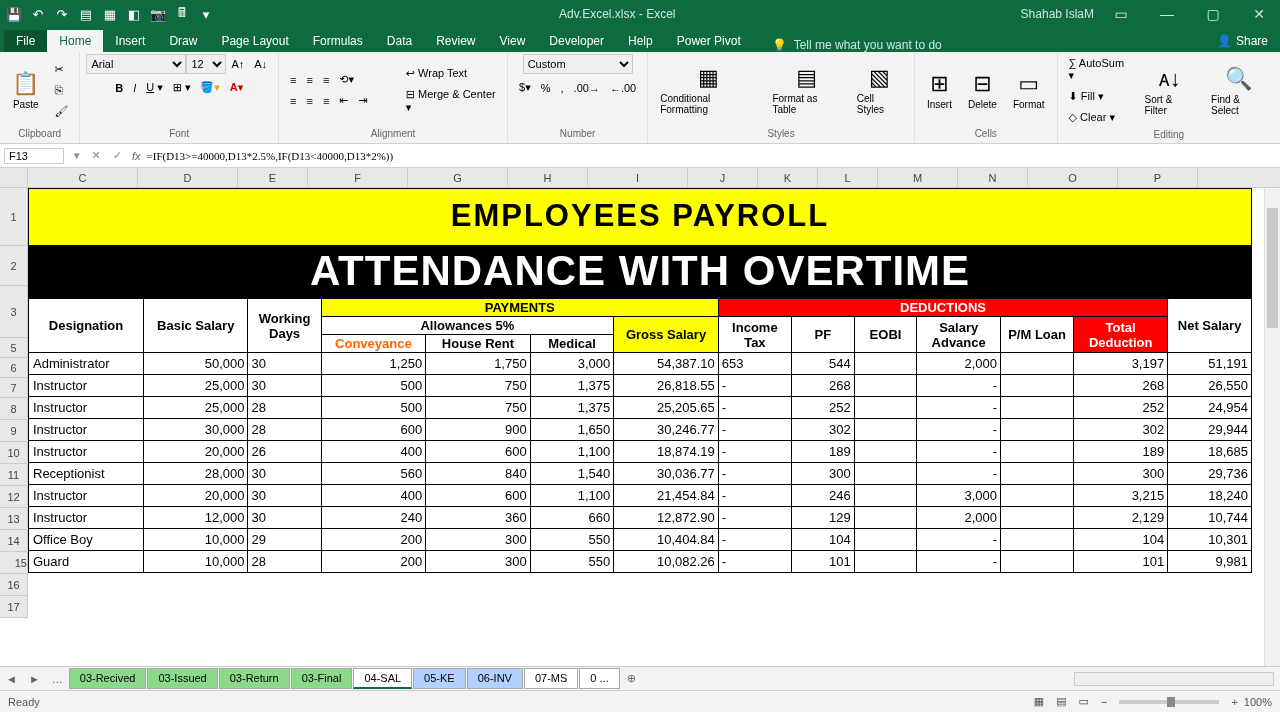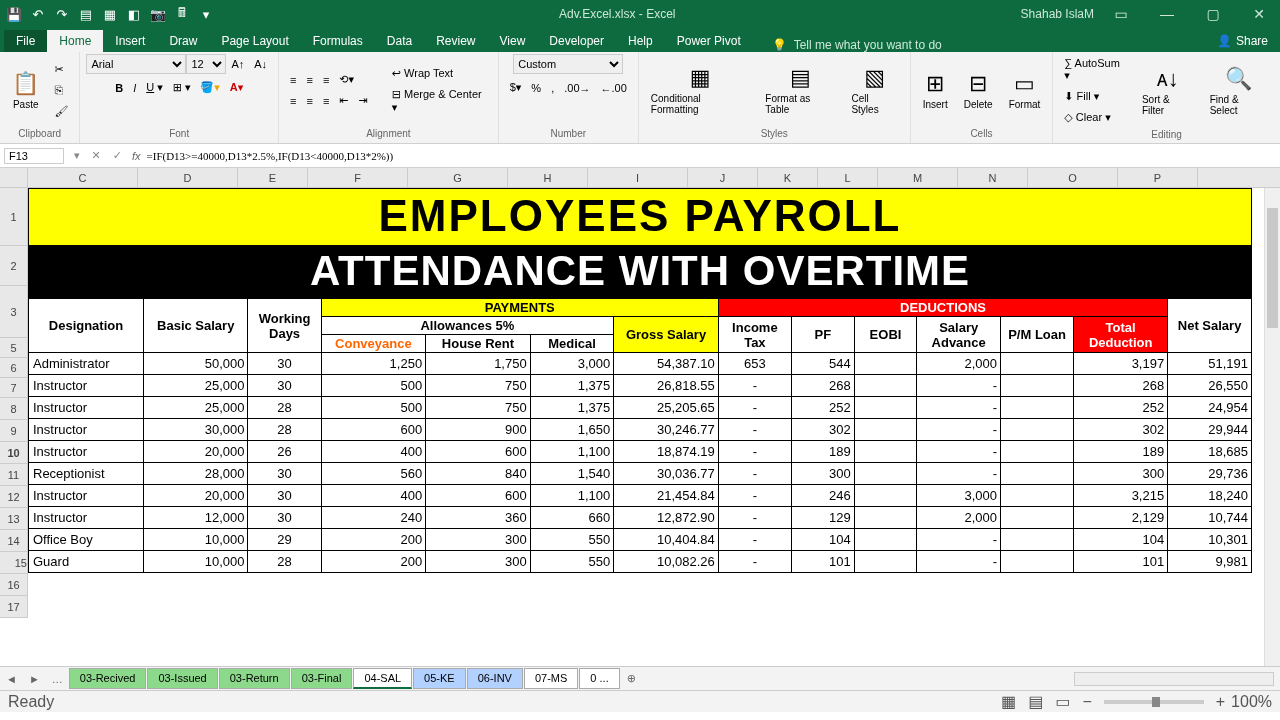--- a/index.html
+++ b/index.html
@@ -46,47 +46,47 @@
 .colhdrs { display: flex; background: #e8e8e8; border-bottom: 1px solid #ccc; height: 20px; }
 .rowhdr-spacer { width: 28px; border-right: 1px solid #ccc; background: #e8e8e8; }
 .colhdr { border-right: 1px solid #ccc; text-align: center; font-size: 11px; line-height: 20px; color: #444; cursor: pointer; }
 .grid-body { display: flex; }
 .rowhdrs { width: 28px; background: #e8e8e8; }
 .rowhdr { border-bottom: 1px solid #ccc; border-right: 1px solid #ccc; text-align: center; font-size: 11px; color: #444; cursor: pointer; }
 .cells { flex: 1; position: relative; }
 
 
 .sheet { position: absolute; left: 0; top: 0; width: 1224px; }
-.title1 { background: #ffff00; color: #000; font-family: "Arial Black", Arial; font-size: 44px; font-weight: 900; text-align: center; height: 58px; line-height: 54px; border: 1px solid #000; letter-spacing: 2px; }
+.title1 { background: #ffff00; color: #000; font-family: "Arial Black", Arial; font-size: 31px; font-weight: 900; text-align: center; height: 58px; line-height: 54px; border: 1px solid #000; letter-spacing: 2px; }
 .title2 { background: #12255a; color: #ffe34a; font-family: "Arial Black", Arial; font-size: 28px; font-weight: 900; text-align: center; height: 40px; line-height: 38px; border-left: 1px solid #000; border-right: 1px solid #000; }
 .title3 { background: #000; color: #fff; font-family: "Arial Black", Arial; font-size: 42px; font-weight: 900; text-align: center; height: 52px; line-height: 48px; border: 1px solid #000; letter-spacing: 1px; }
 table.payroll { border-collapse: collapse; width: 100%; }
 table.payroll th, table.payroll td { border: 1px solid #000; font-size: 13px; padding: 1px 3px; font-family: Arial; }
 table.payroll th { background: #fff; font-weight: bold; text-align: center; }
 th.payments { background: #ffff00 !important; }
 th.deductions { background: #ff0000 !important; color: #fff; }
 th.gross { background: #ffff00 !important; }
 th.totded { background: #ff0000 !important; color: #fff; }
 th.conv { color: #ff6600; }
 table.payroll td { text-align: right; height: 22px; }
 table.payroll td.desig { text-align: left; padding-left: 4px; }
-table.payroll td.ctr { text-align: center; }
+table.payroll td.ctr { text-align: left; }
 
 
 .sheettabs { height: 24px; background: #f3f3f3; display: flex; align-items: center; border-top: 1px solid #ccc; font-size: 11px; }
 .sheettabs .nav { padding: 0 6px; color: #666; cursor: pointer; }
 .sheettabs .stab { padding: 3px 10px; border: 1px solid #aaa; margin-right: 1px; cursor: pointer; background: #fff; }
 .stab.green { background: #8cd98c; }
 .stab.blue { background: #b3d1ff; }
 .stab.active { background: #fff; border-bottom: 2px solid #0d6b3f; font-weight: normal; }
 .sheettabs .scroll { flex: 1; }
 .sheettabs .hscroll { width: 200px; height: 14px; background: #eee; border: 1px solid #ccc; margin-right: 6px; }
 
 
-.status { height: 22px; background: #f3f3f3; display: flex; align-items: center; padding: 0 8px; font-size: 16px; color: #555; border-top: 1px solid #ccc; }
+.status { height: 22px; background: #f3f3f3; display: flex; align-items: center; padding: 0 8px; font-size: 11px; color: #555; border-top: 1px solid #ccc; }
 .status .sp { flex: 1; }
 .status .zbtn { padding: 0 6px; cursor: pointer; }
 .status .slider { width: 100px; height: 4px; background: #ccc; margin: 0 6px; position: relative; }
 .status .slider .thumb { position: absolute; left: 48px; top: -3px; width: 8px; height: 10px; background: #888; }
 
 .scrollbar-v { position: absolute; right: 0; top: 20px; bottom: 0; width: 16px; background: #f0f0f0; border-left: 1px solid #ddd; }
 .scrollbar-v .thumb { background: #c8c8c8; height: 120px; margin: 20px 2px; }
 </style>
 </head>
 <body>
@@ -174,21 +174,21 @@
           <span class="smbtn">⟲▾</span>
         </div>
         <div class="row">
           <span class="smbtn">≡</span>
           <span class="smbtn">≡</span>
           <span class="smbtn">≡</span>
           <span class="smbtn">⇤</span>
           <span class="smbtn">⇥</span>
         </div>
       </div>
-      <div class="col" style="margin-left:10px">
+      <div class="col" style="margin-left:24px">
         <span class="smbtn">↩ <span>Wrap Text</span></span>
         <span class="smbtn">⊟ <span>Merge &amp; Center</span> ▾</span>
       </div>
     </div>
     <div class="label">Alignment</div>
   </div>
   <div class="rgroup">
     <div class="controls col" style="gap:4px">
       <select class="fnt" style="width:110px"><option>Custom</option></select>
       <div class="row">
@@ -285,21 +285,21 @@
   <div class="grid-body">
     <div class="rowhdrs" id="rowhdrs">
         <div class="rowhdr" style="height: 58px; line-height: 58px;">1</div>
         <div class="rowhdr" style="height: 40px; line-height: 40px;">2</div>
         <div class="rowhdr" style="height: 52px; line-height: 52px;">3</div>
         <div class="rowhdr" style="height: 20px; line-height: 20px;">5</div>
         <div class="rowhdr" style="height: 20px; line-height: 20px;">6</div>
         <div class="rowhdr" style="height: 20px; line-height: 20px;">7</div>
         <div class="rowhdr" style="height: 22px; line-height: 22px;">8</div>
         <div class="rowhdr" style="height: 22px; line-height: 22px;">9</div>
-        <div class="rowhdr" style="height: 22px; line-height: 22px; font-weight: bold;">10</div>
+        <div class="rowhdr" style="height: 22px; line-height: 22px;">10</div>
         <div class="rowhdr" style="height: 22px; line-height: 22px;">11</div>
         <div class="rowhdr" style="height: 22px; line-height: 22px;">12</div>
         <div class="rowhdr" style="height: 22px; line-height: 22px;">13</div>
         <div class="rowhdr" style="height: 22px; line-height: 22px;">14</div>
         <div class="rowhdr" style="height: 22px; line-height: 22px; text-align: right;">15</div>
         <div class="rowhdr" style="height: 22px; line-height: 22px;">16</div>
         <div class="rowhdr" style="height: 22px; line-height: 22px;">17</div>
       </div>
     <div class="cells">
       <div class="sheet">

